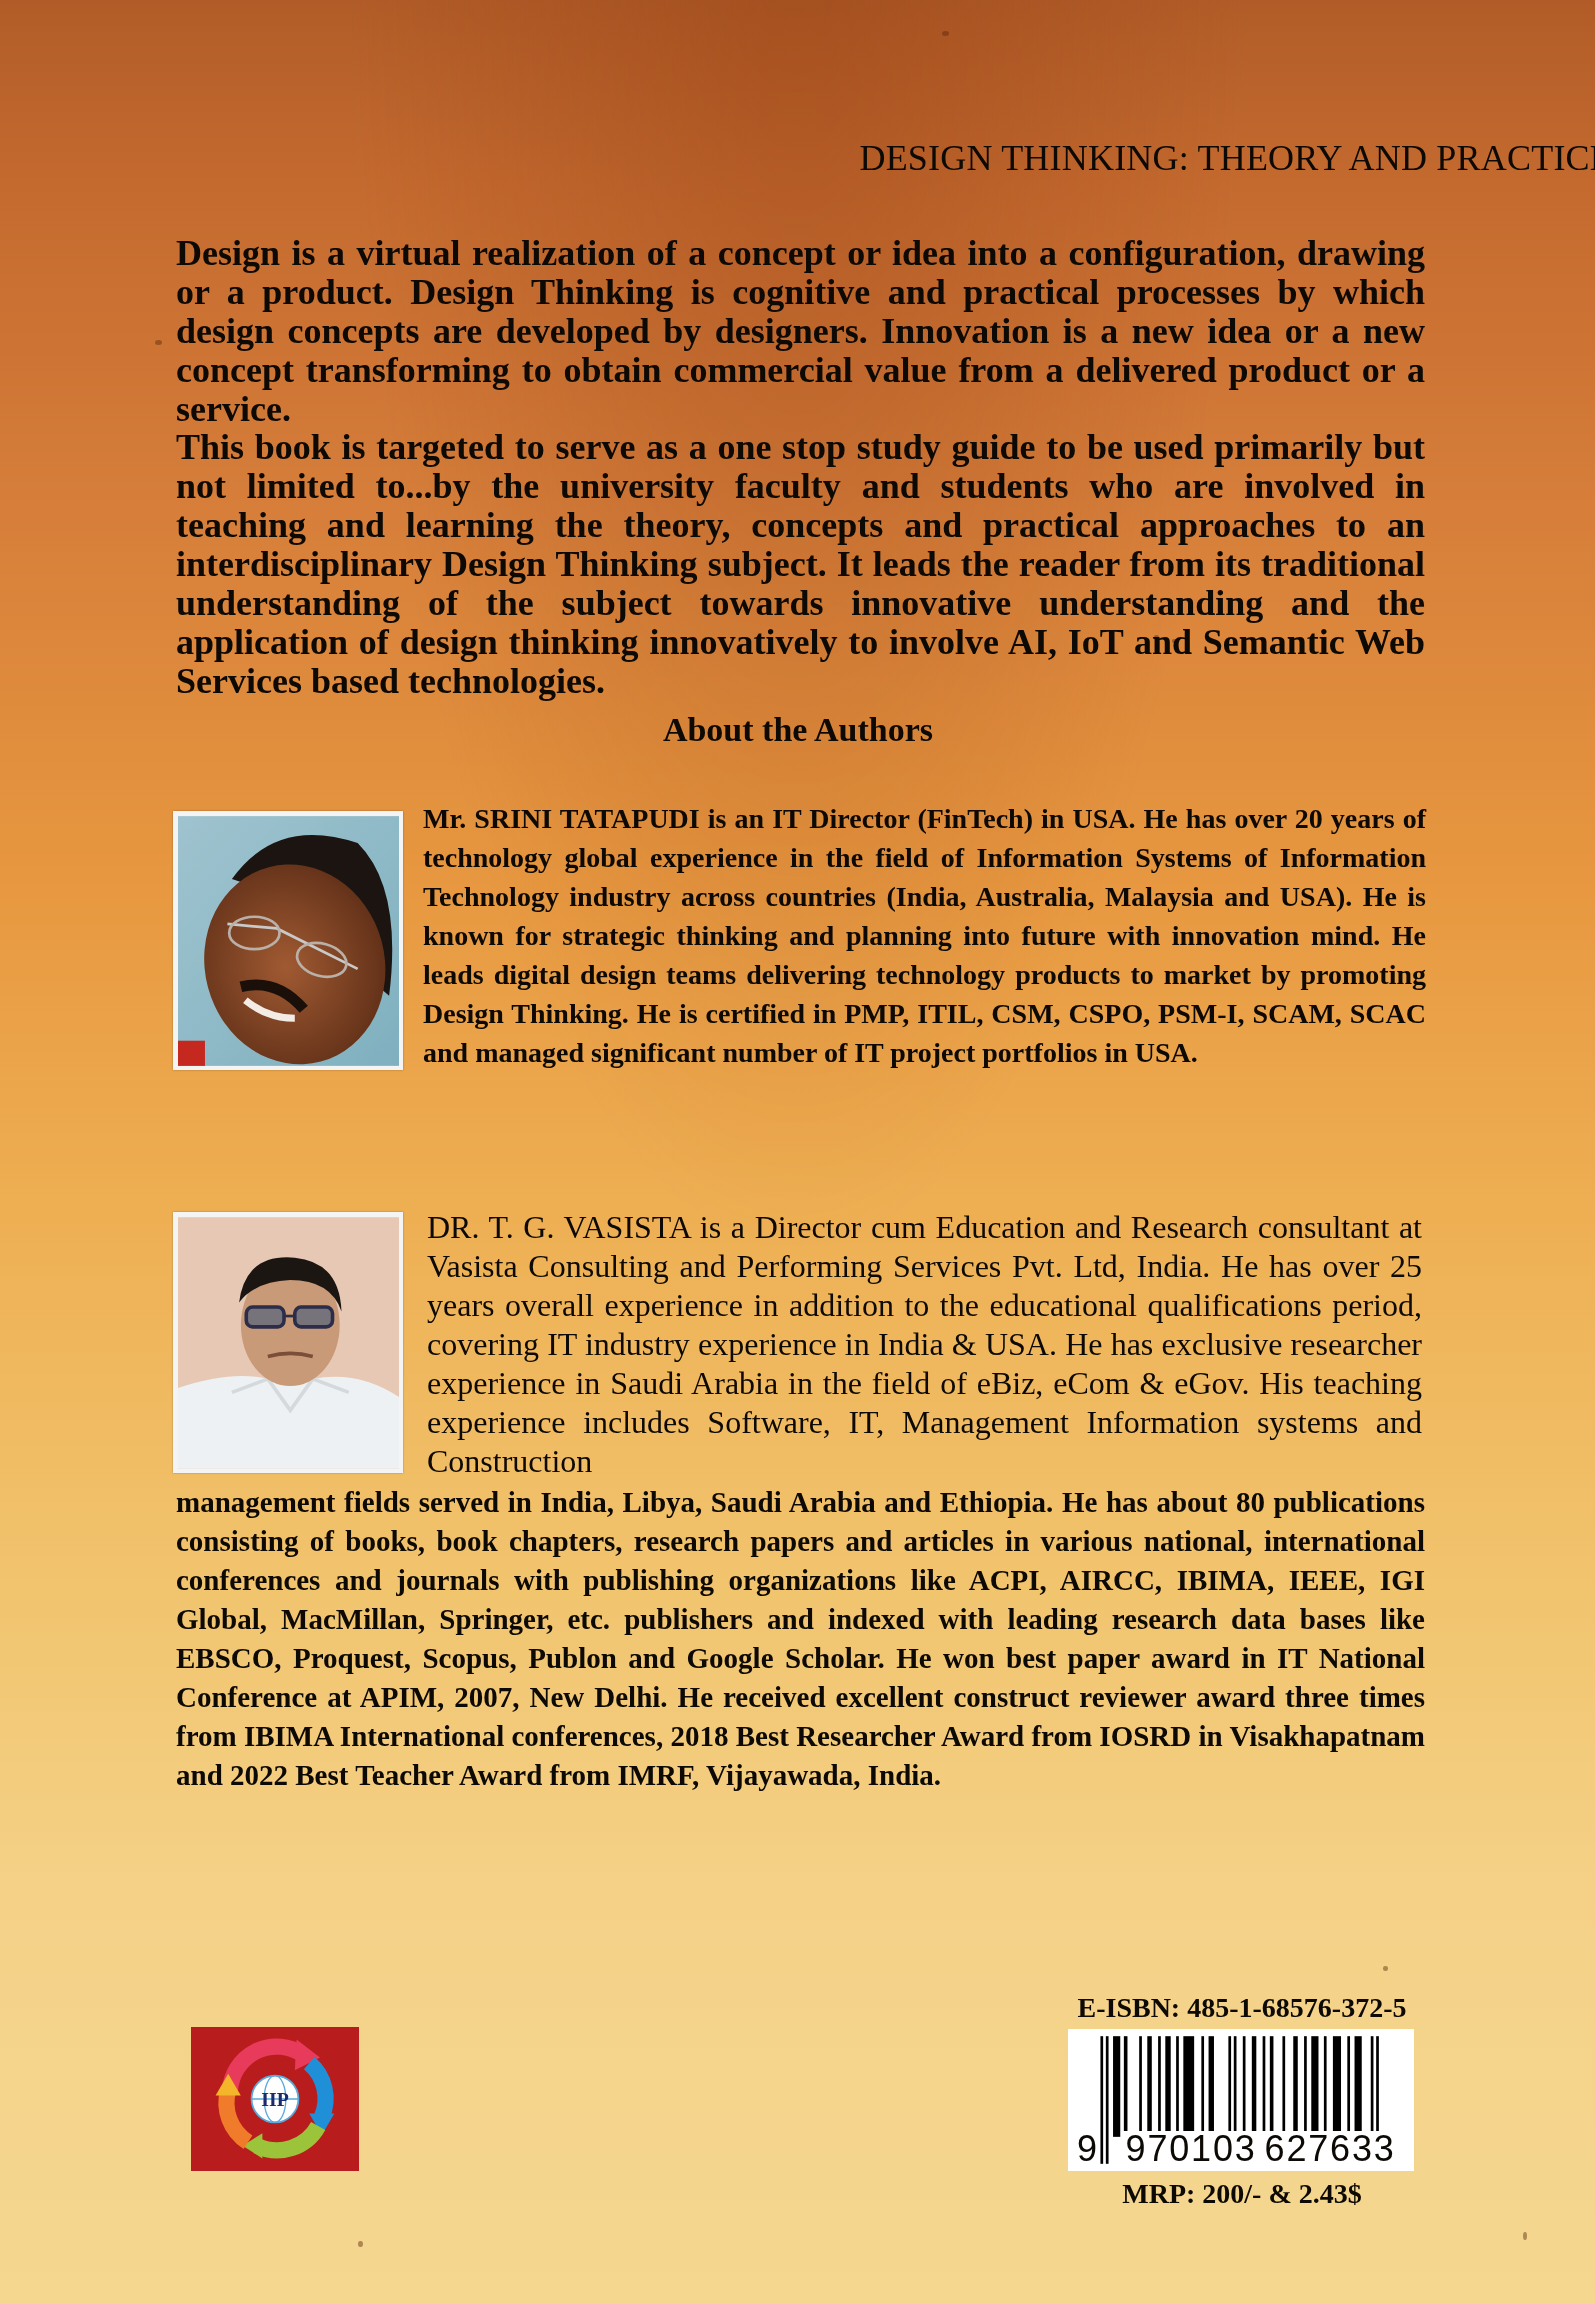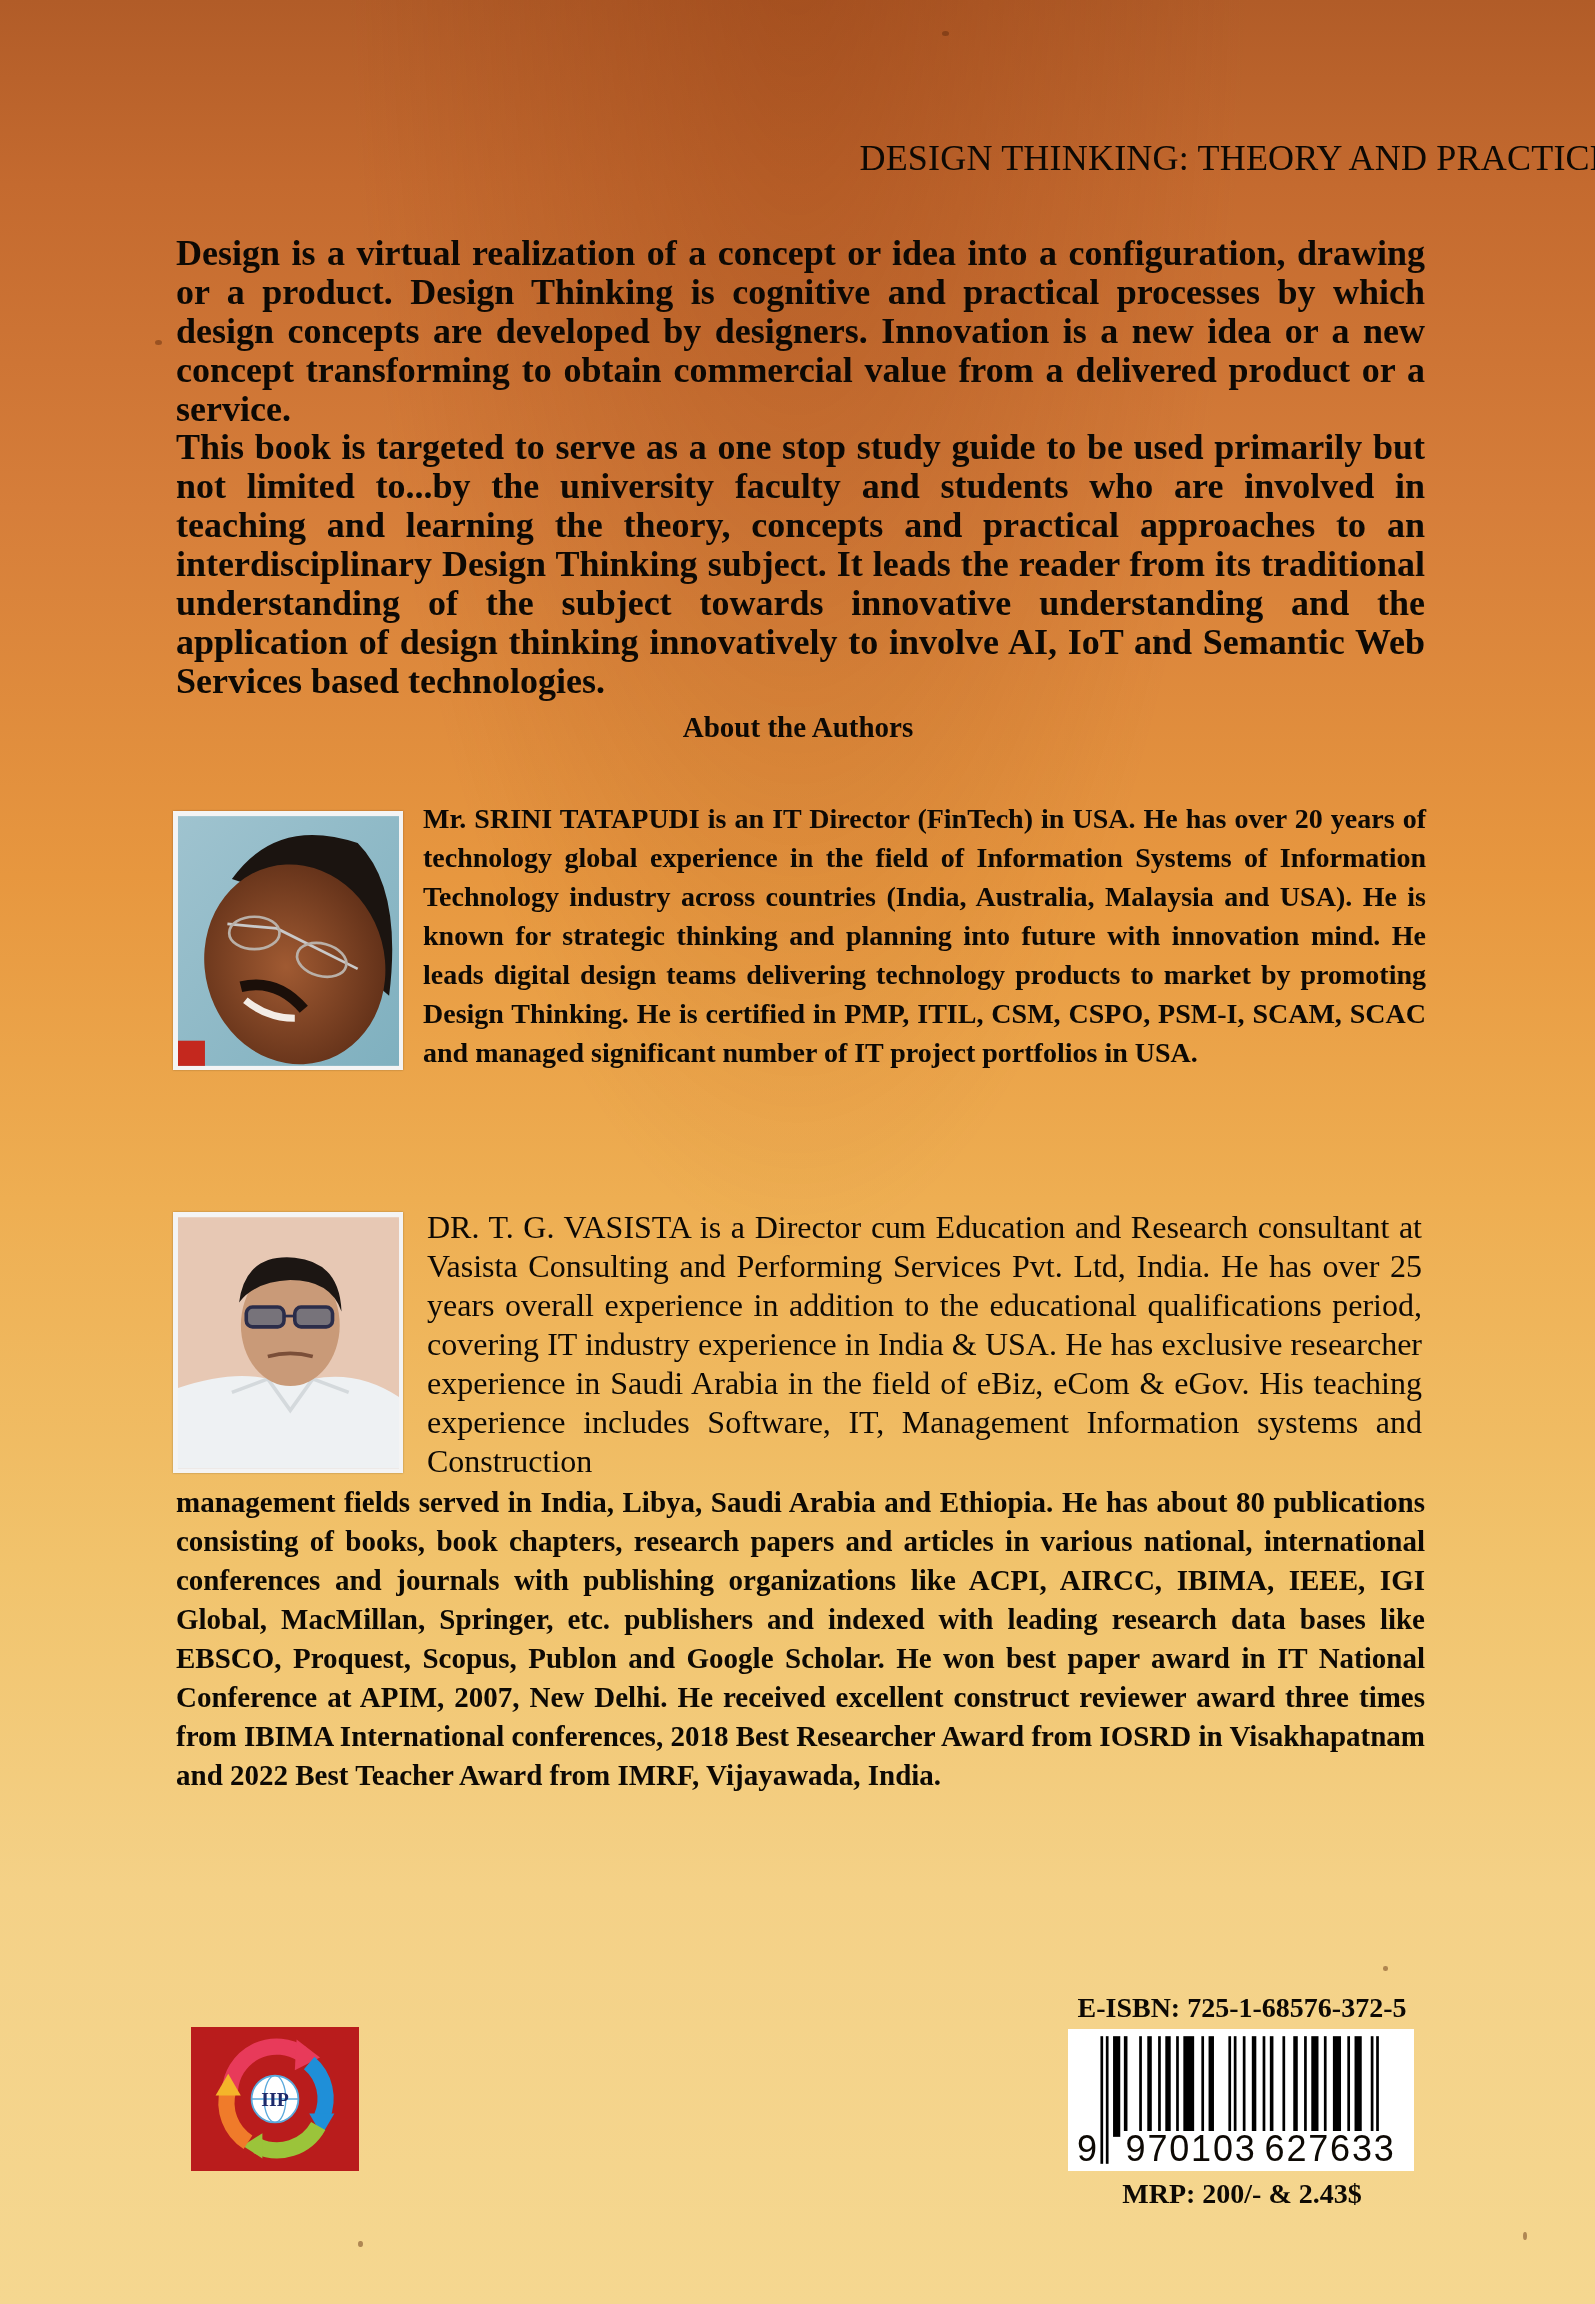--- a/index.html
+++ b/index.html
@@ -17,21 +17,21 @@
     font-weight: normal; font-size: 36px; letter-spacing: 0.2px; padding-left: 16px;
   }
   .para {
     position: absolute; left: 176px; width: 1249px;
     font-weight: bold; font-size: 36px; line-height: 39px; text-align: justify;
   }
   .p1 { top: 234px; }
   .p2 { top: 428px; }
   .about {
     position: absolute; left: 0; width: 1596px; top: 711px; text-align: center;
-    font-weight: bold; font-size: 29px;
+    font-weight: bold; font-size: 34px;
   }
   .photo {
     position: absolute; background: #f4f4f4; padding: 4.5px; box-sizing: border-box;
     box-shadow: 0 0 1.8px rgba(0,0,0,0.3);
   }
   .photo1 { left: 173px; top: 811px; width: 230px; height: 259px; }
   .photo2 { left: 173px; top: 1212px; width: 230px; height: 261px; }
   .photo svg { width: 100%; height: 100%; display: block; }
   .bio1 {
     position: absolute; left: 423px; width: 1003px; top: 799px;
@@ -143,21 +143,21 @@
     <polygon points="66,118 66,146 44,132" fill="#9bc43a"></polygon>
     <path d="M50 128 A52 52 0 0 1 28 70" stroke="#f07b2a" stroke-width="18" fill="none"></path>
     <polygon points="14,76 42,76 28,52" fill="#f4b52a"></polygon>
     <circle cx="80" cy="80" r="26" fill="#ffffff" stroke="#5aa9dc" stroke-width="2"></circle>
     <ellipse cx="80" cy="80" rx="12" ry="26" fill="none" stroke="#5aa9dc" stroke-width="1.5"></ellipse>
     <line x1="54" y1="80" x2="106" y2="80" stroke="#5aa9dc" stroke-width="1.5"></line>
     <text x="80" y="88" text-anchor="middle" font-family="Liberation Serif, serif" font-weight="bold" font-size="22" fill="#1d2a6b">IIP</text>
   </svg>
 </div>
 
-<div class="isbn">E-ISBN: 725-1-68576-372-5</div>
+<div class="isbn">E-ISBN: 485-1-68576-372-5</div>
 <div class="barcode">
   <svg viewBox="0 0 384 158" preserveAspectRatio="none">
     <g fill="#000">
       <rect x="36" y="8" width="3" height="142"></rect>
         <rect x="42" y="8" width="3" height="142"></rect>
       <rect x="50" y="8" width="8" height="112"></rect>
         <rect x="62" y="8" width="4" height="112"></rect>
       <rect x="79" y="8" width="3" height="112"></rect>
         <rect x="88" y="8" width="5" height="112"></rect>
       <rect x="100" y="8" width="3" height="112"></rect>

